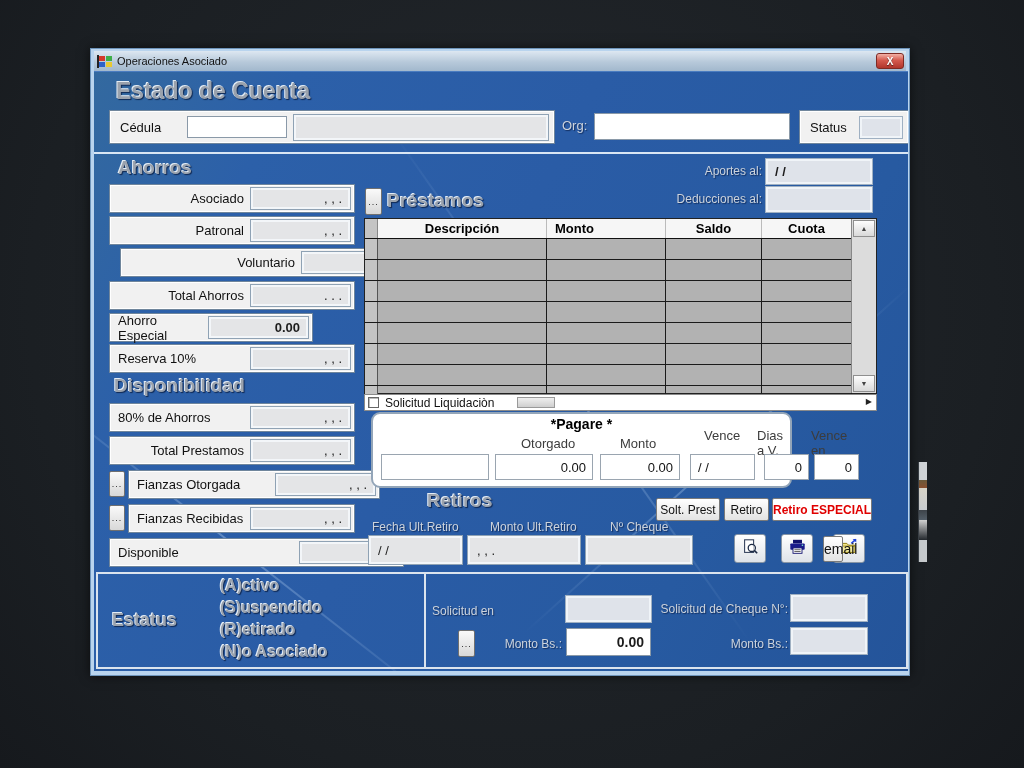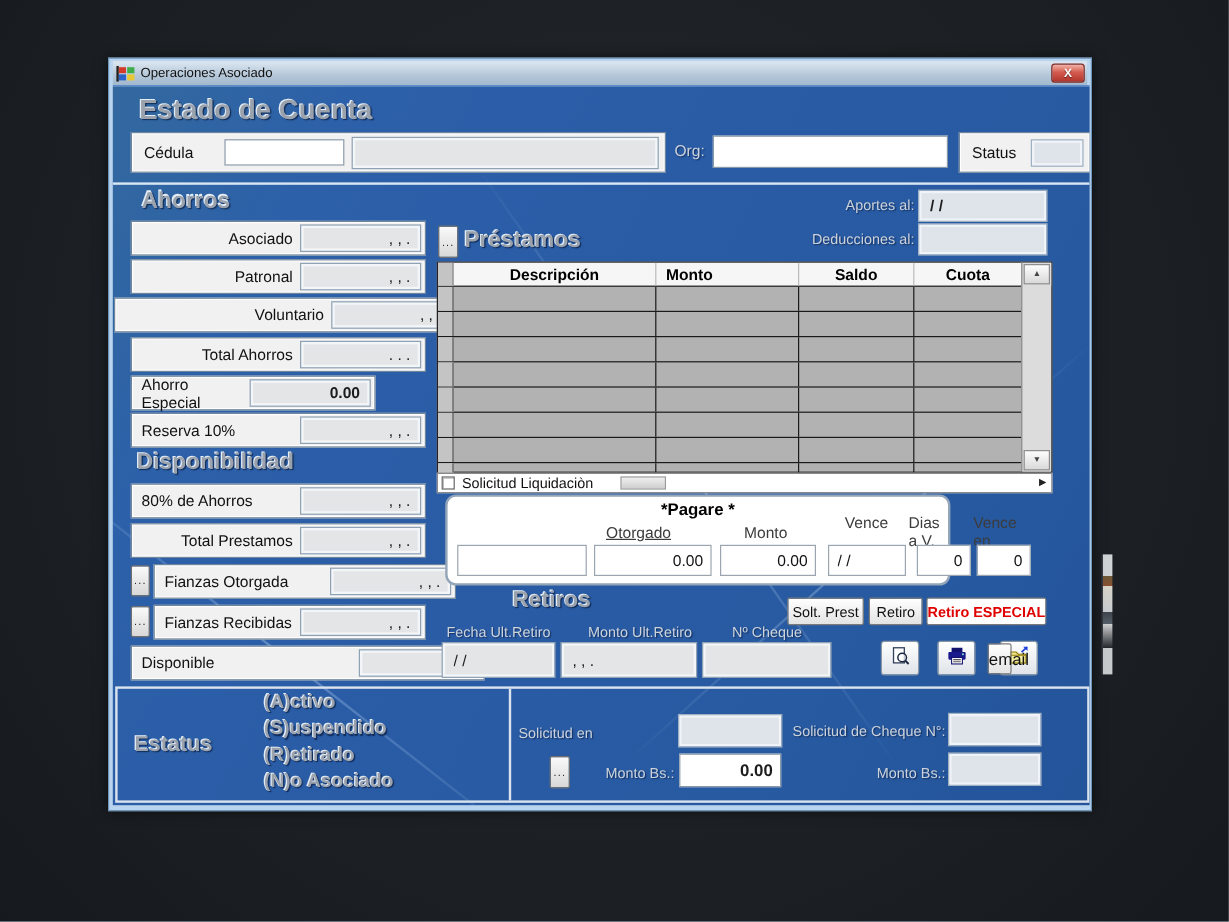--- a/index.html
+++ b/index.html
@@ -178,21 +178,21 @@
     <div class="abs emboss" style="left:24px; top:85px; font-size:19px;">Ahorros</div>
 
     <div class="frow" style="left:15px; top:112px; width:246px;">
       <div class="flabel fl-right">Asociado</div>
       <input class="fin in-gray tr" value=", , ." style="">
     </div>
     <div class="frow" style="left:15px; top:144px; width:246px;">
       <div class="flabel fl-right">Patronal</div>
       <input class="fin in-gray tr" value=", , ." style="">
     </div>
-    <div class="frow" style="left:1px; top:176px; width:286px;">
+    <div class="frow" style="left:26px; top:176px; width:286px;">
       <div class="flabel fl-right">Voluntario</div>
       <input class="fin in-gray tr" value=", , ." style="">
     </div>
     <div class="frow" style="left:15px; top:209px; width:246px;">
       <div class="flabel fl-right">Total Ahorros</div>
       <input class="fin in-gray tr" value=". . ." style="">
     </div>
     <div class="frow" style="left:15px; top:241px; width:204px;">
       <div class="flabel fl-left">Ahorro Especial</div>
       <input class="fin in-gray tr" style="font-weight: bold;" value="0.00">
@@ -309,21 +309,21 @@
 
     <div class="strip">
       <span class="chk"></span>
       <span class="strip-label">Solicitud Liquidaciòn</span>
       <button class="strip-btn"></button>
       <span class="strip-arrow">▶</span>
     </div>
 
     <div class="pagare">
       <div class="pg-title">*Pagare *</div>
-      <span class="pg-lab" style="left:132px; top:22px;text-decoration:underline;">Otorgado</span>
+      <span class="pg-lab" style="left:148px; top:22px;">Otorgado</span>
       <span class="pg-lab" style="left:247px; top:22px;">Monto</span>
       <span class="pg-lab" style="left:331px; top:14px;">Vence</span>
       <span class="pg-lab" style="left:384px; top:14px;">Dias a V.</span>
       <span class="pg-lab" style="left:438px; top:14px;">Vence en</span>
       <input class="tl" style="left: 8px; width: 108px;" value="">
       <input class="tr" style="left: 122px; width: 98px;" value="0.00">
       <input class="tr" style="left: 227px; width: 80px;" value="0.00">
       <input class="tl" style="left: 317px; width: 65px;" value="/ /">
       <input class="tr" style="left: 391px; width: 45px;" value="0">
       <input class="tr" style="left: 441px; width: 45px;" value="0">

